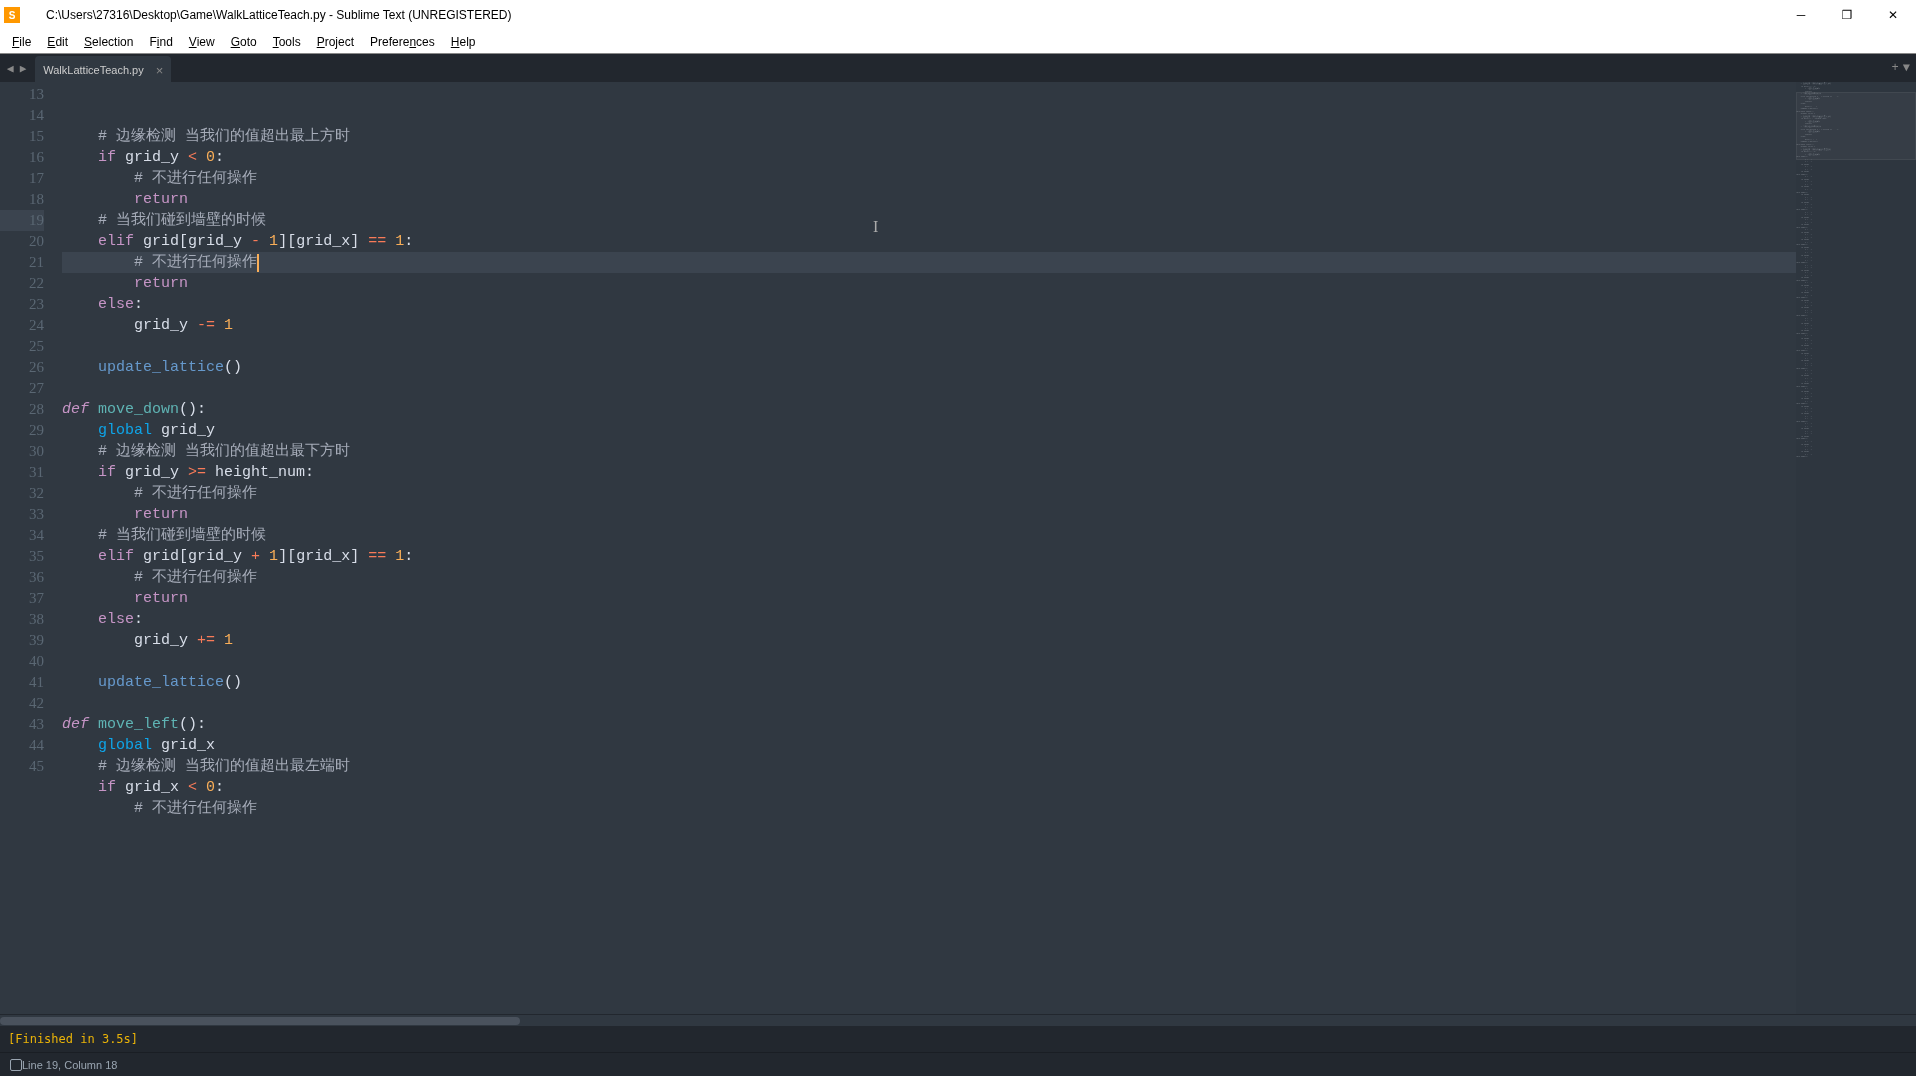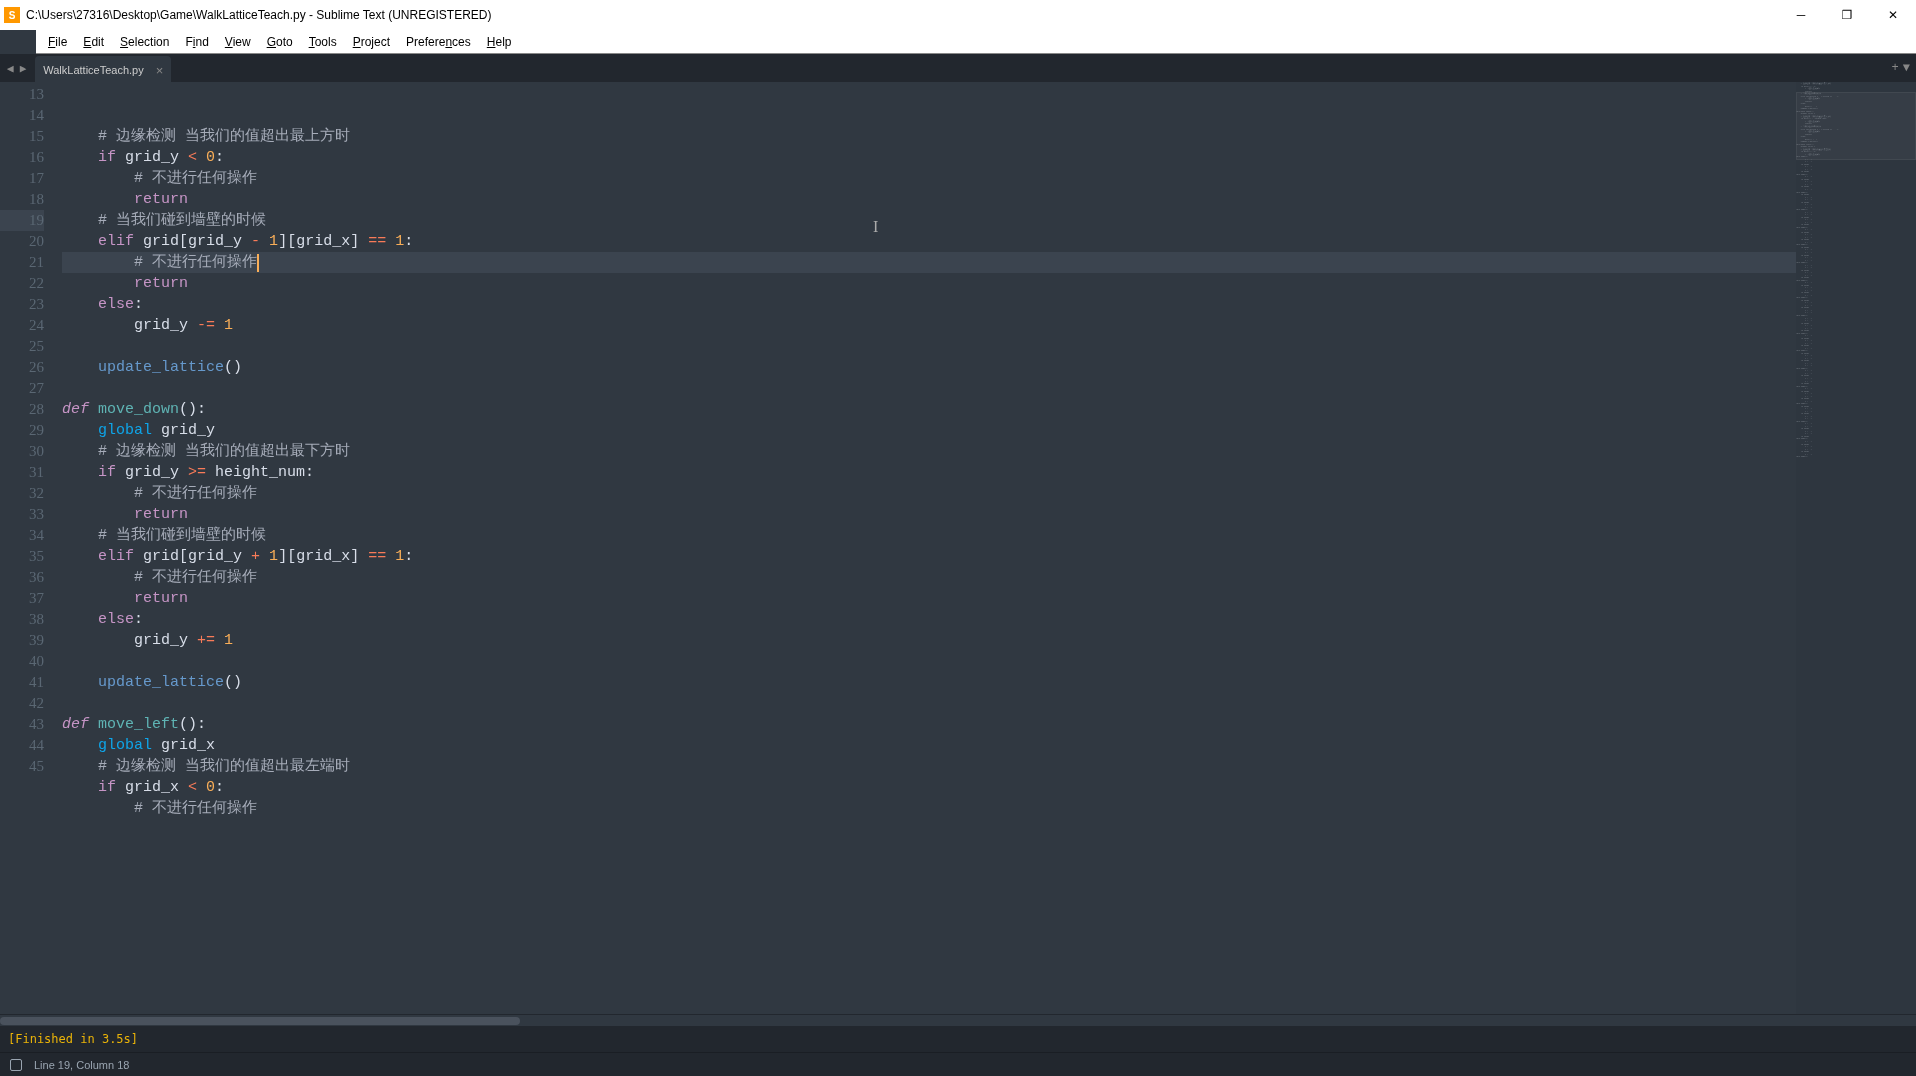--- a/index.html
+++ b/index.html
@@ -30,20 +30,21 @@
   margin-right: 6px;
   display: flex;
   align-items: center;
   justify-content: center;
   color: #fff;
   font-size: 10px;
   font-weight: bold;
 }
 .titlebar-title {
   flex: 1;
+  margin-left: 20px;
 }
 .titlebar-controls {
   display: flex;
   height: 100%;
 }
 .titlebar-btn {
   width: 46px;
   height: 100%;
   display: flex;
   align-items: center;
@@ -54,21 +55,20 @@
 .menubar {
   background: #ffffff;
   height: 24px;
   display: flex;
   align-items: flex-end;
   padding: 0 4px;
   font-family: 'Segoe UI', Tahoma, sans-serif;
   font-size: 12px;
   color: #000;
   border-bottom: 1px solid #888;
-  margin-left: 36px;
 }
 .menubar-item {
   padding: 0 8px;
   height: 100%;
   display: flex;
   align-items: center;
 }
 .menubar-item .underline {
   text-decoration: underline;
 }
@@ -234,21 +234,20 @@
   align-items: center;
   padding: 0 10px;
   font-family: 'Segoe UI', Tahoma, sans-serif;
   font-size: 11px;
   color: #9aa5b1;
   border-top: 1px solid #1a1e24;
 }
 .statusbar-left {
   display: flex;
   align-items: center;
-  gap: 12px;
 }
 .statusbar-icon {
   width: 12px;
   height: 12px;
   border: 1px solid #9aa5b1;
   border-radius: 2px;
 }
 .statusbar-spacer { flex: 1; }
 .statusbar-right {
   display: flex;

